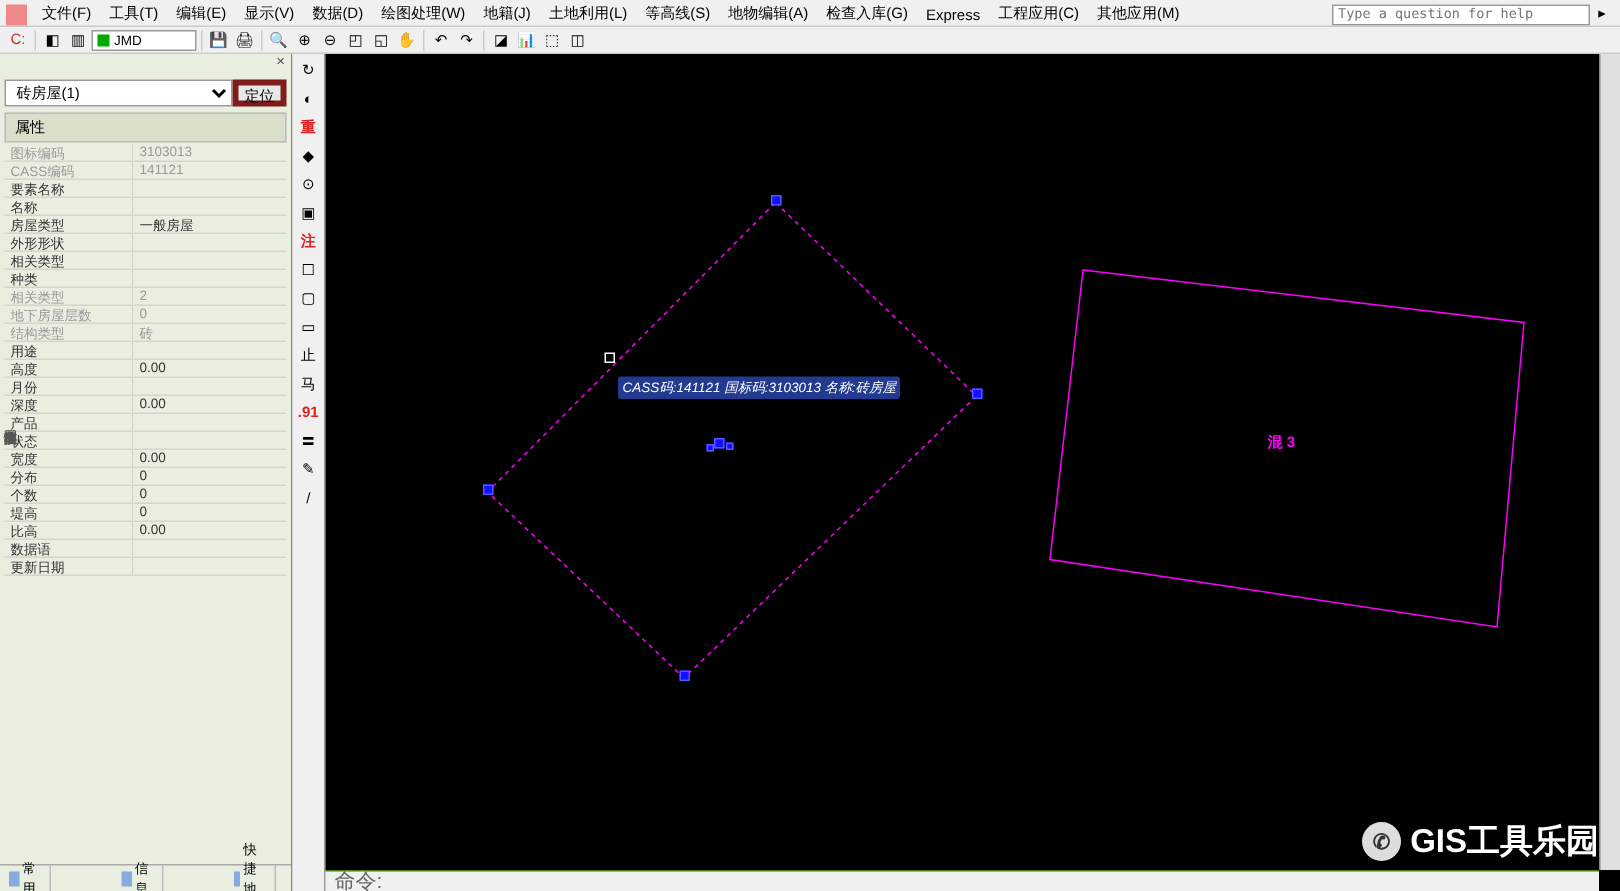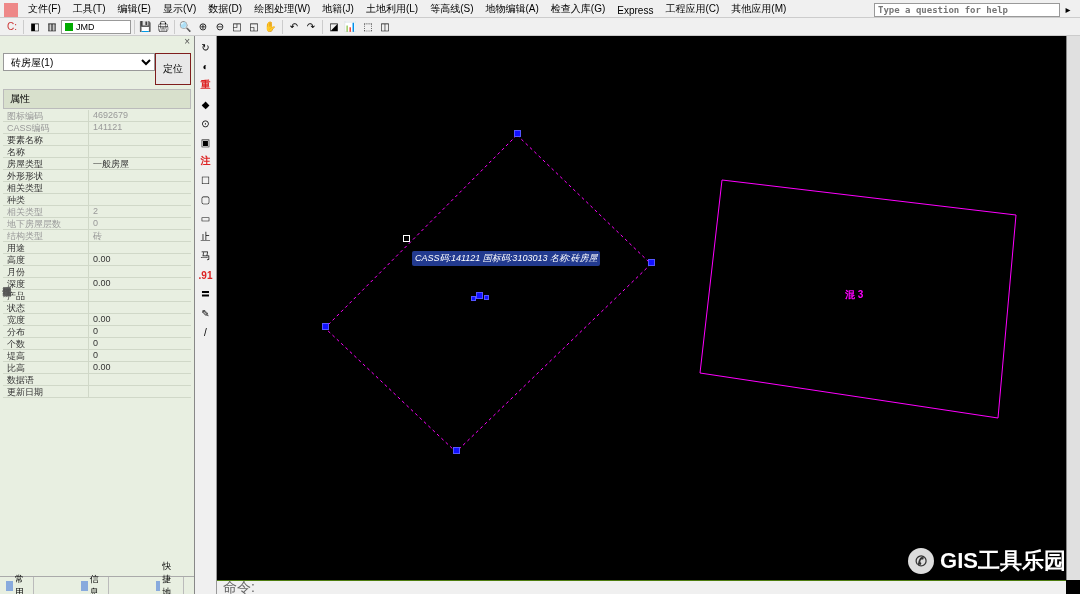--- a/index.html
+++ b/index.html
@@ -1,30 +1,30 @@
 <!DOCTYPE html>
 <html><head>
 <meta charset="utf-8">
 <style>
 * { box-sizing: border-box; margin: 0; padding: 0; }
 body { font-family: "Microsoft YaHei", SimSun, sans-serif; font-size: 10px; background: #f0f0f0; overflow: hidden; width: 1080px; height: 594px; }
 .menubar { display: flex; align-items: flex-end; height: 18px; background: #f0f0f0; border-bottom: 1px solid #ccc; padding: 0 4px; }
 .menubar .logo { width: 14px; height: 14px; background: #e88; margin-right: 4px; }
 .menubar .mitem { padding: 1px 6px; font-size: 10px; cursor: default; }
-.menubar .helpbox { margin-left: auto; height: 14px; width: 186px; font-size: 9px; font-family: monospace; border: 1px solid #999; padding: 0 3px; color: #888; background: #fff; font-weight: bold; }
+.menubar .helpbox { margin-left: auto; height: 14px; width: 172px; font-size: 9px; font-family: monospace; border: 1px solid #999; padding: 0 3px; color: #888; background: #fff; }
 .toolbar { display: flex; align-items: center; height: 18px; background: #f0f0f0; border-bottom: 1px solid #ccc; padding: 0 4px; gap: 1px; }
 .tbtn { width: 16px; height: 16px; display: flex; align-items: center; justify-content: center; font-size: 10px; border: 1px solid transparent; cursor: default; }
 .tsep { width: 1px; height: 14px; background: #ccc; margin: 0 2px; }
 .layerbox { height: 14px; font-size: 9px; border: 1px solid #999; padding: 0 3px; background: #fff; display: flex; align-items: center; }
 .main { display: flex; height: calc(594px - 18px - 18px); }
 .leftpanel { width: 195px; background: #e8efe1; border-right: 1px solid #888; display: flex; flex-direction: column; }
 .lp-close { height: 14px; display: flex; justify-content: flex-end; padding: 0 4px; font-size: 10px; color: #555; }
 .lp-combo-row { display: flex; padding: 3px; gap: 0; }
 .lp-combo { flex: 1; height: 18px; font-size: 10px; border: 1px solid #999; background: #fff; padding: 0 3px; }
-.lp-btn { height: 32px; width: 36px; font-size: 10px; border: 1px solid #7f1d1d; background: #e8e8e8; }
+.lp-btn { height: 18px; width: 36px; font-size: 10px; border: 4px solid #7f1d1d; background: #e8e8e8; }
 .lp-header { background: #d8e0cc; padding: 2px 6px; font-size: 10px; border: 1px solid #bbb; margin: 1px 3px; }
 .prop-grid { flex: 0 0 auto; margin: 0 3px; }
 .prop-row { display: flex; height: 12px; font-size: 9px; }
 .prop-k { width: 86px; background: #e8efe1; border-bottom: 1px solid #d0d8c8; border-right: 1px solid #d0d8c8; padding: 0 4px; color: #333; overflow: hidden; white-space: nowrap; }
 .prop-v { flex: 1; background: #e8efe1; border-bottom: 1px solid #d0d8c8; padding: 0 4px; color: #333; }
 .prop-row.dim .prop-k, .prop-row.dim .prop-v { color: #999; }
 .lp-tabs { margin-top: auto; display: flex; height: 18px; border-top: 1px solid #aaa; gap: 41px; }
 .lp-tab { padding: 2px 6px; font-size: 9px; border-right: 1px solid #bbb; display: flex; align-items: center; gap: 2px; }
 .lp-tab.active { background: #fff; }
 .vtoolbar { width: 22px; background: #f0f0f0; border-right: 1px solid #999; display: flex; flex-direction: column; align-items: center; padding-top: 2px; gap: 1px; }
@@ -107,21 +107,21 @@
         <span>×</span>
       </div>
     <div class="lp-combo-row">
       <select class="lp-combo"><option>砖房屋(1)</option></select>
       <button class="lp-btn">定位</button>
     </div>
     <div class="lp-header">属性</div>
     <div class="prop-grid" id="prop-grid">
         <div class="prop-row dim">
           <div class="prop-k">图标编码</div>
-          <div class="prop-v">4692679</div>
+          <div class="prop-v">3103013</div>
         </div>
         <div class="prop-row dim">
           <div class="prop-k">CASS编码</div>
           <div class="prop-v">141121</div>
         </div>
         <div class="prop-row">
           <div class="prop-k">要素名称</div>
           <div class="prop-v"></div>
         </div>
         <div class="prop-row">

